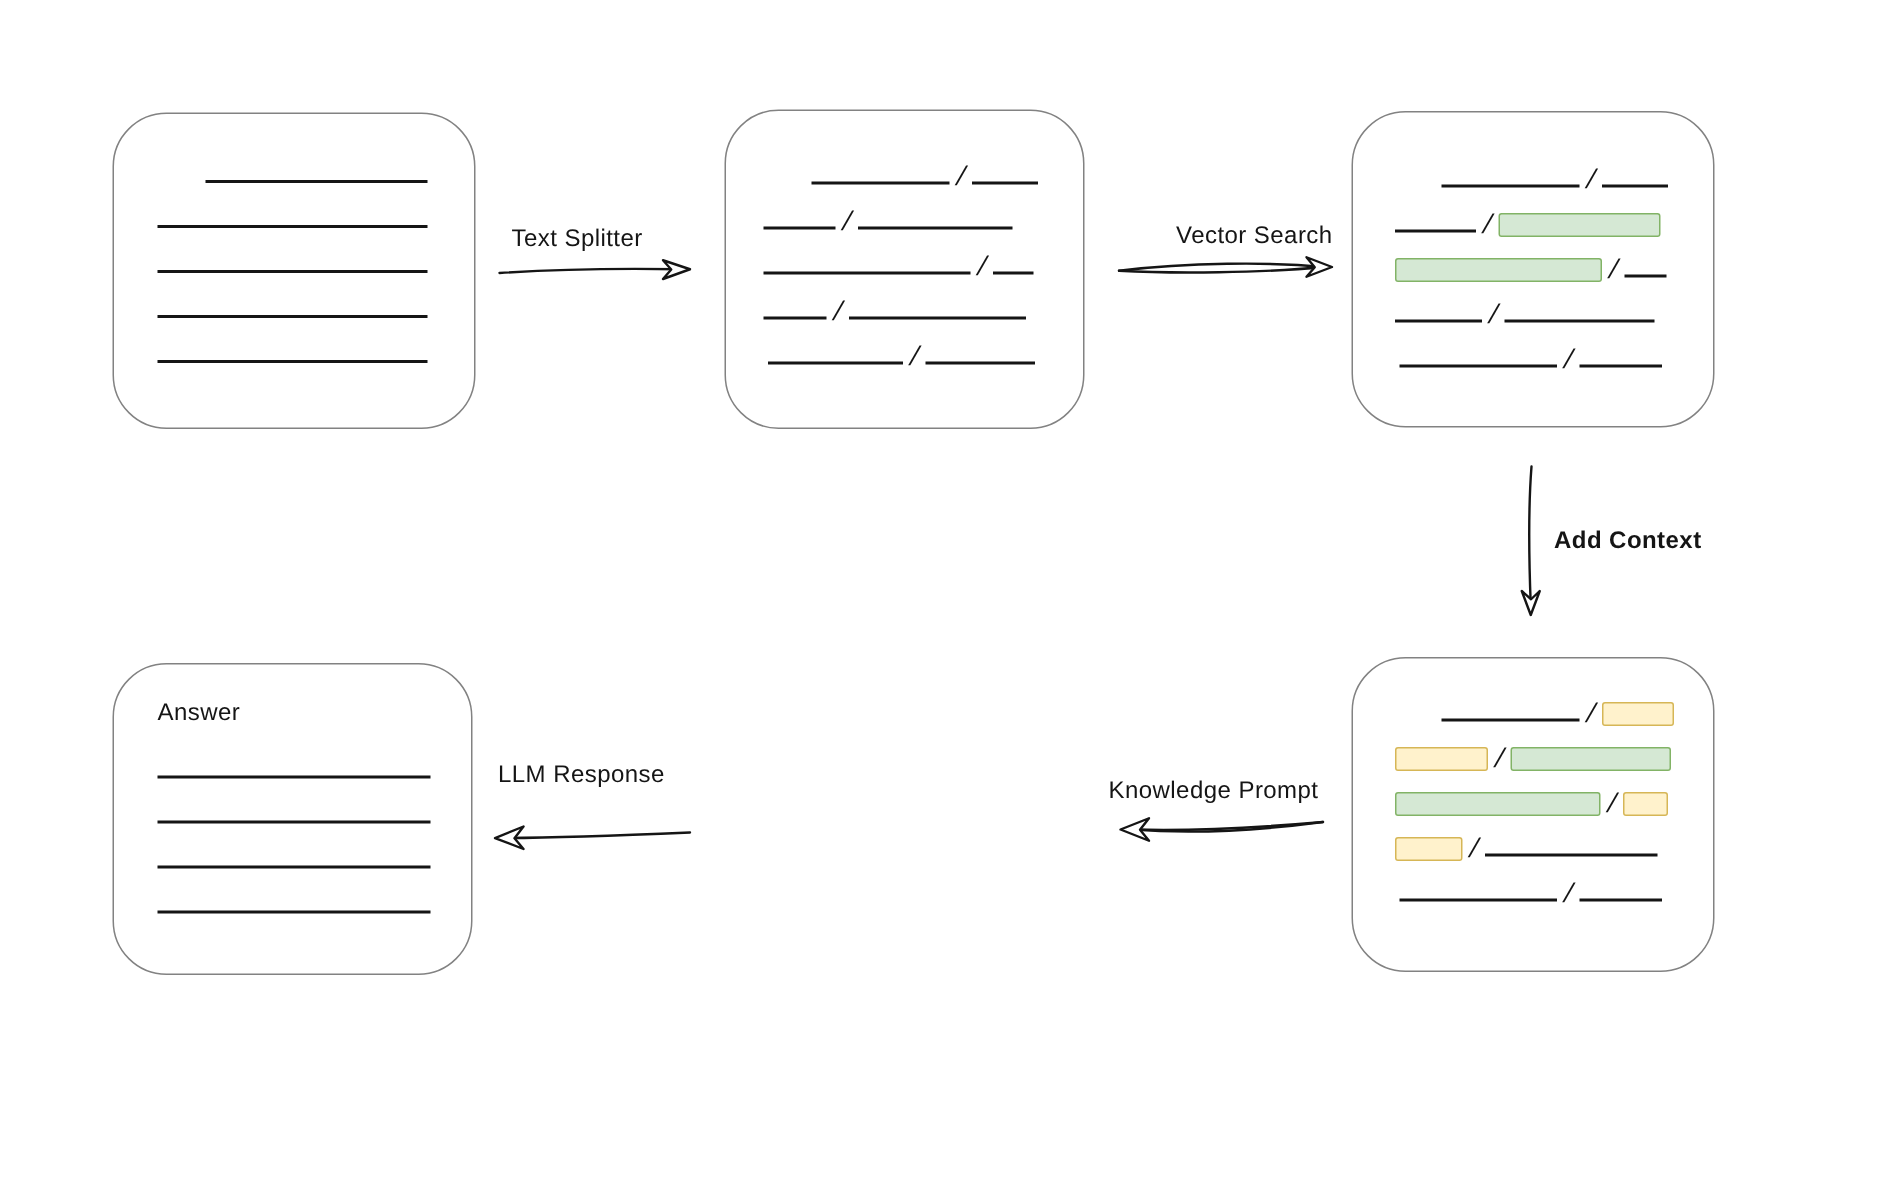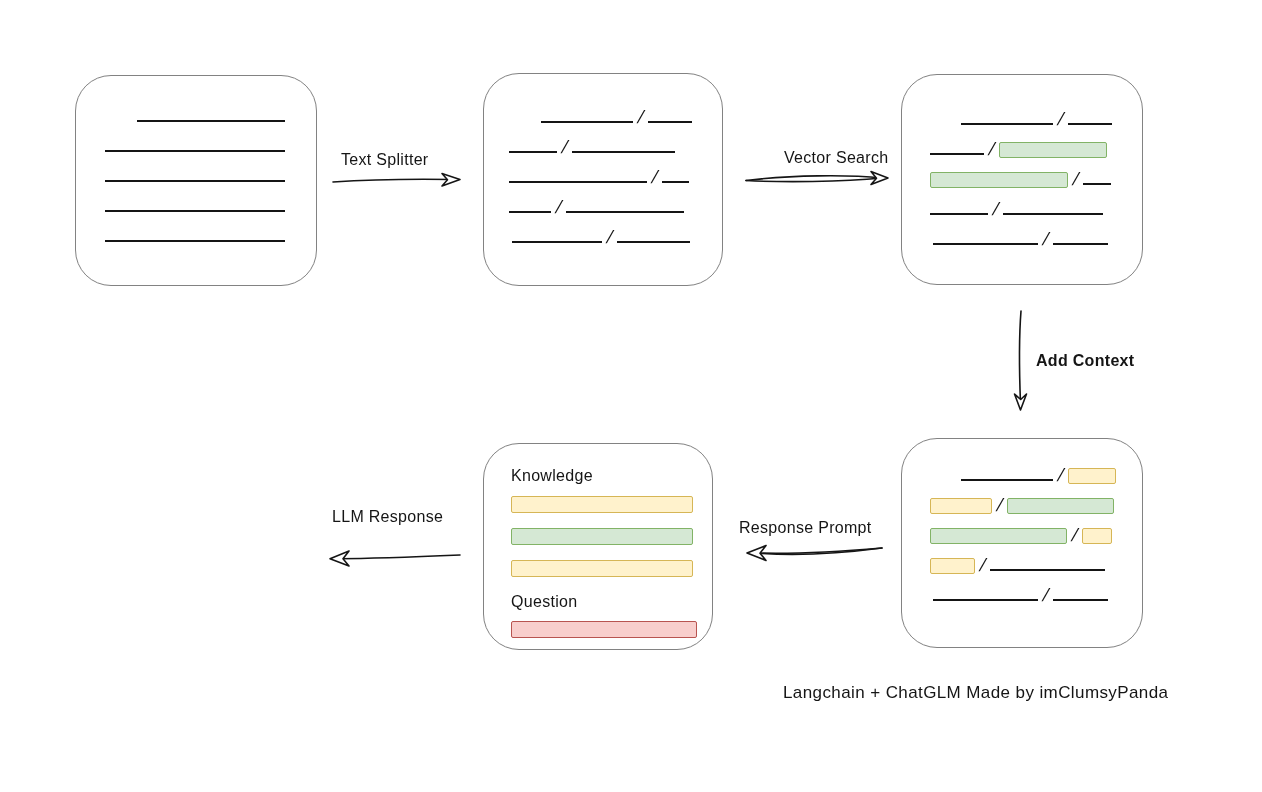--- a/index.html
+++ b/index.html
@@ -144,42 +144,38 @@
         <div class="seg-slash">/</div>
         <div class="seg-line" style="width: 115px;"></div>
       </div>
       <div class="seg-row">
         <div class="seg-line" style="width: 105px; margin-left: 3px;"></div>
         <div class="seg-slash">/</div>
         <div class="seg-line" style="width: 55px;"></div>
       </div>
     </div>
 
-  <div class="arrow-label" style="left:739px;top:519px;">Response Prompt</div>
+  <div class="arrow-label" style="left:739px;top:519px;">Knowledge Prompt</div>
   <svg class="arrow-svg" style="left:736px;top:540px;" width="150" height="24" viewBox="0 0 150 24">
     <path d="M146,8 C100,12 52,14 19,13"></path>
     <path d="M19,13 C64,16.5 112,12.5 146,8"></path>
     <path class="head" d="M30,5.5 L11,13 L30,20.5 L24,13.2 Z"></path>
   </svg>
 
-  <div class="node" style="left:483px;top:443px;width:230px;height:207px;padding:23px 0 0 27px;">
-    <div class="box-title" style="margin-bottom:11px;">Knowledge</div>
-    <div class="bars-stack">
-        <div class="bar" style="width: 180px; background: rgb(255, 242, 204); border-color: rgb(214, 182, 86);"></div>
-        <div class="bar" style="width: 180px; background: rgb(213, 232, 212); border-color: rgb(130, 179, 102);"></div>
-        <div class="bar" style="width: 180px; background: rgb(255, 242, 204); border-color: rgb(214, 182, 86);"></div>
-      </div>
-    <div class="box-title" style="margin-top:16px;margin-bottom:10px;">Question</div>
-    <div class="bars-stack">
-        <div class="bar" style="width: 184px; background: rgb(248, 206, 204); border-color: rgb(184, 84, 80);"></div>
-      </div>
-  </div>
 
   <div class="arrow-label" style="left:332px;top:508px;">LLM Response</div>
   <svg class="arrow-svg" style="left:318px;top:546px;" width="146" height="24" viewBox="0 0 146 24">
     <path d="M142,9 C95,11 55,12.5 20,12.7"></path>
     <path class="head" d="M31,5 L12,12.7 L31,20 L25,12.8 Z"></path>
   </svg>
 
+  <div class="node" style="left:75px;top:442px;width:240px;height:208px;padding:24px 0 0 29px;">
+    <div class="box-title" style="margin-bottom:32px;">Answer</div>
+    <div class="doc-lines">
+        <div class="doc-line" style="width: 182px;"></div>
+        <div class="doc-line" style="width: 182px;"></div>
+        <div class="doc-line" style="width: 182px;"></div>
+        <div class="doc-line" style="width: 182px;"></div>
+      </div>
+  </div>
 
-  <div class="attribution">Langchain + ChatGLM Made by imClumsyPanda</div>
 
 </div>
 
 </body></html>

